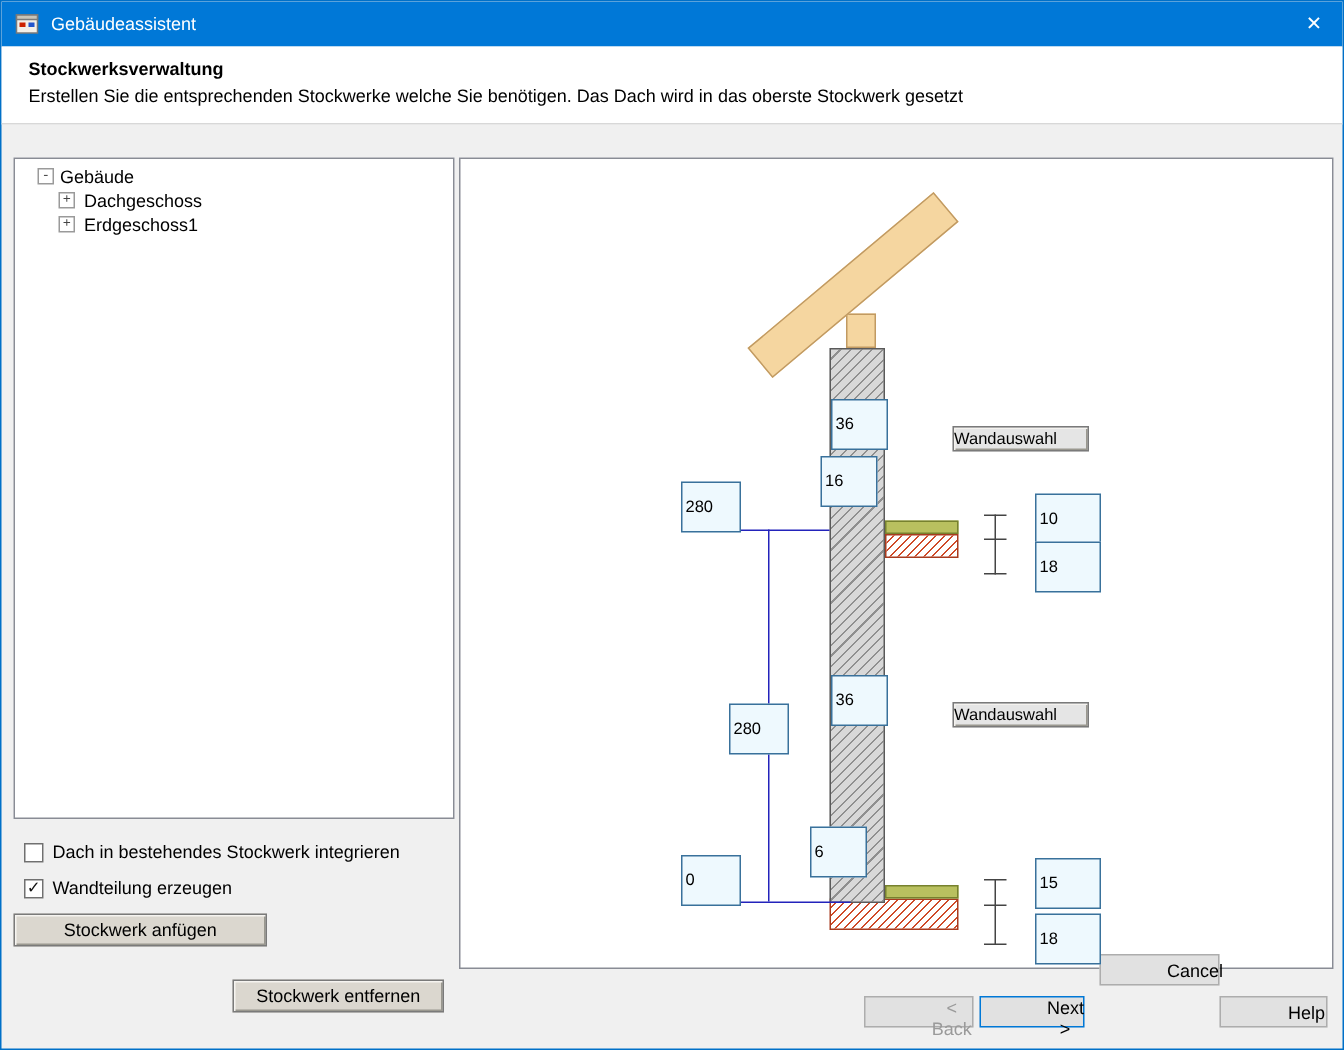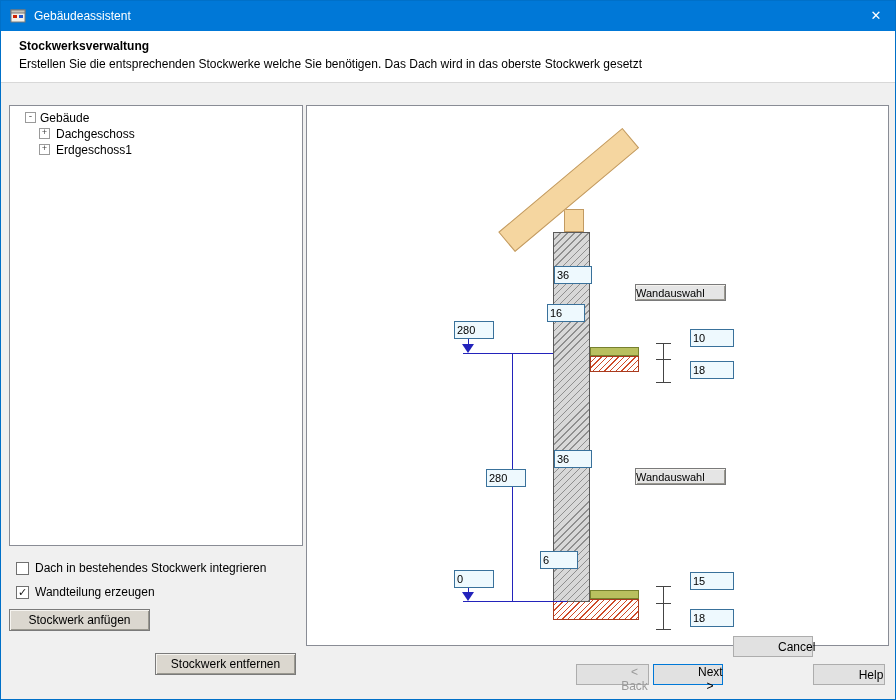--- a/index.html
+++ b/index.html
@@ -87,21 +87,21 @@
   }
   .dline { position:absolute; background:#2323bb; z-index:3; }
   .tri {
     position:absolute; width:0; height:0; z-index:3;
     border-left:6px solid transparent; border-right:6px solid transparent;
     border-top:9px solid #2323bb;
   }
   .ivline { position:absolute; width:1px; background:#444; z-index:3; }
   .itick  { position:absolute; width:15px; height:1px; background:#444; z-index:3; }
   .dimbox {
-    position:absolute; height:18px; border:1px solid #39719b; background:#eef9fe;
+    position:absolute; height:34px; border:1px solid #39719b; background:#eef9fe;
     font-size:11px; font-family:"Liberation Sans", sans-serif; color:#000;
     padding:0 2px; z-index:4;
   }
   .wbtn {
     position:absolute; width:91px; height:17px; background:#e5e5e5; border:1px solid #7a7a7a;
     box-shadow: inset 1px 1px 0 #f4f2ee, inset -1px -1px 0 #9a988f;
     font-size:11px; color:#000; text-align:left; z-index:4; cursor:default;
     font-family:"Liberation Sans", sans-serif; padding:0;
   }
 </style>
@@ -142,21 +142,21 @@
     </div>
     <div class="toggle" style="left:29px; top:38px;">+</div>
   </div>
 
   <div class="cb" style="left:15px; top:561px;"></div>
   <div class="cb-label" style="left:34px; top:560px;">Dach in bestehendes Stockwerk integrieren</div>
 
   <div class="cb" style="left:15px; top:585px;">✓</div>
   <div class="cb-label" style="left:34px; top:584px;">Wandteilung erzeugen</div>
 
-  <button class="btn97" style="left:8px; top:608px; width:141px;">Stockwerk anfügen</button>
+  <button class="btn97" style="left:8px; top:608px; width:169px;">Stockwerk anfügen</button>
   <button class="btn97" style="left:154px; top:608px; width:141px;margin-top:44px;">Stockwerk entfernen</button>
 
   <div class="panel right-panel">
 
     <div class="purlin"></div>
     <div class="beam"></div>
 
     <div class="wall"></div>
 
     <div class="slab-green" style="left:283px; top:241px;"></div>

